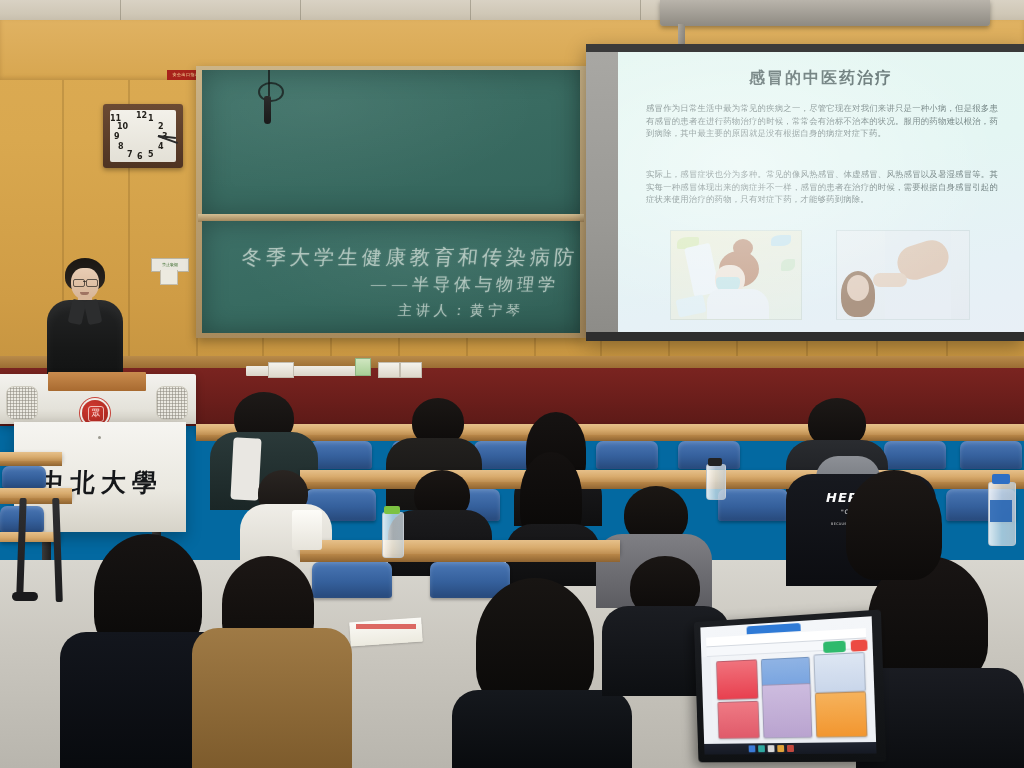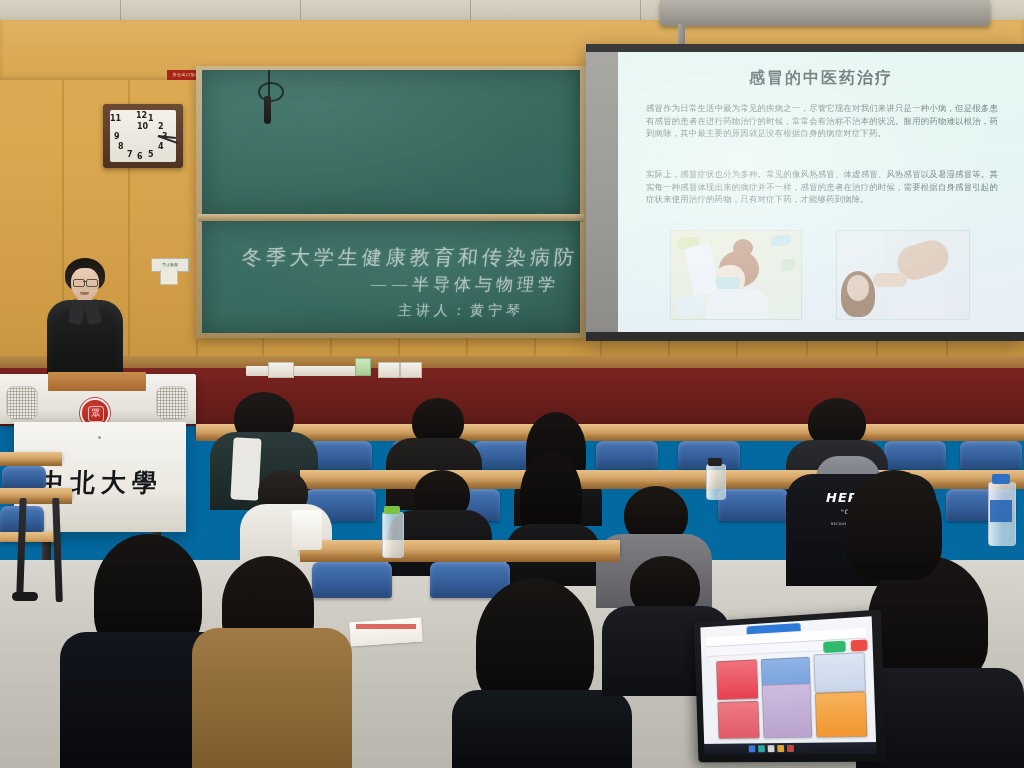--- a/index.html
+++ b/index.html
@@ -516,21 +516,21 @@
     <div class="clock-num" style="left:26px; top:1px;">12</div>
     <div class="clock-num" style="left:38px; top:4px;">1</div>
     <div class="clock-num" style="left:48px; top:12px;">2</div>
     <div class="clock-num" style="left:52px; top:22px;">3</div>
     <div class="clock-num" style="left:48px; top:32px;">4</div>
     <div class="clock-num" style="left:38px; top:40px;">5</div>
     <div class="clock-num" style="left:27px; top:42px;">6</div>
     <div class="clock-num" style="left:17px; top:40px;">7</div>
     <div class="clock-num" style="left:8px;  top:32px;">8</div>
     <div class="clock-num" style="left:4px;  top:22px;">9</div>
-    <div class="clock-num" style="left:7px;  top:12px;margin-left:20px;">10</div>
+    <div class="clock-num" style="left:7px;  top:12px;">10</div>
     <div class="clock-num" style="left:0; top:4px;">11</div>
   </div>
   <div class="abs" id="clock-hand-h"></div>
   <div class="abs" id="clock-hand-m"></div>
 
   <div class="abs" id="red-sign">安全出口指示</div>
   <div class="abs" id="wall-sign">禁止吸烟</div>
   <div class="abs" id="wall-sign-tail"></div>
 
   <div class="abs" id="board-outer"></div>

